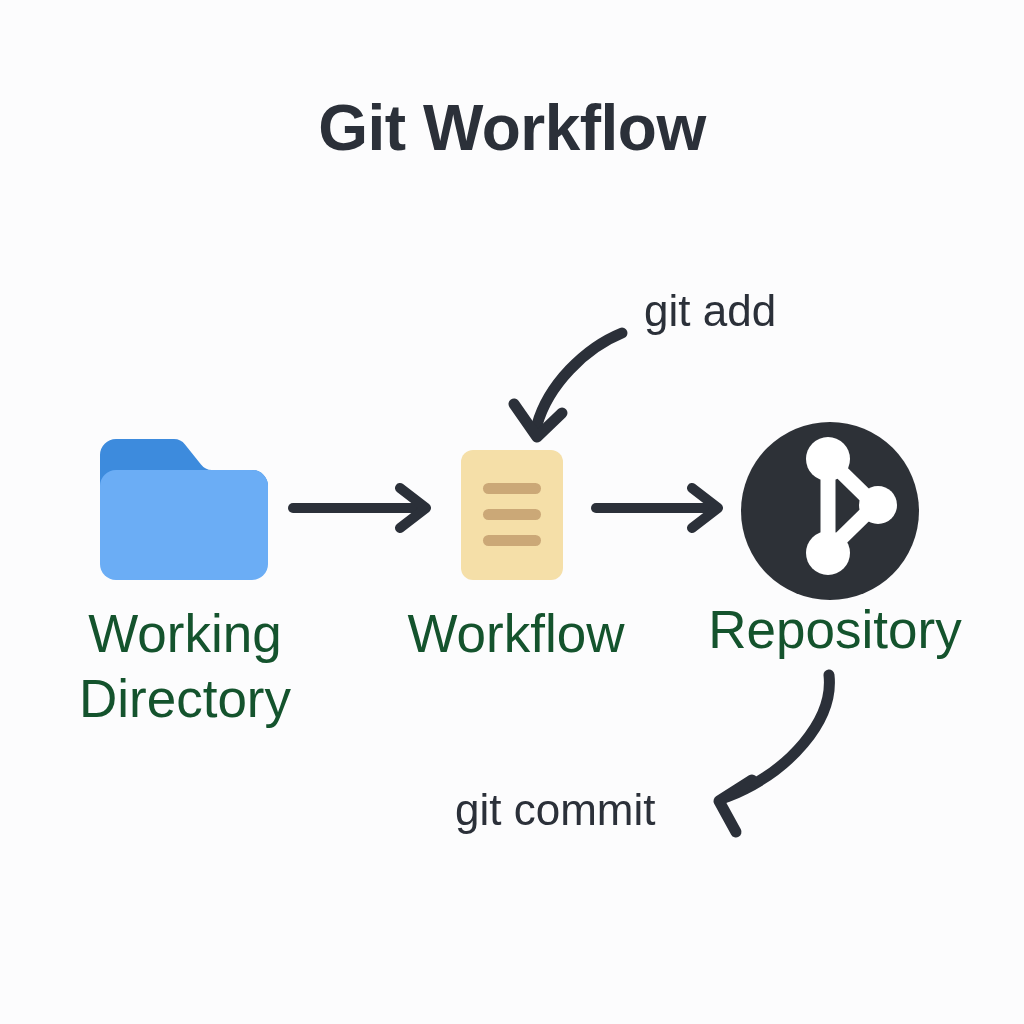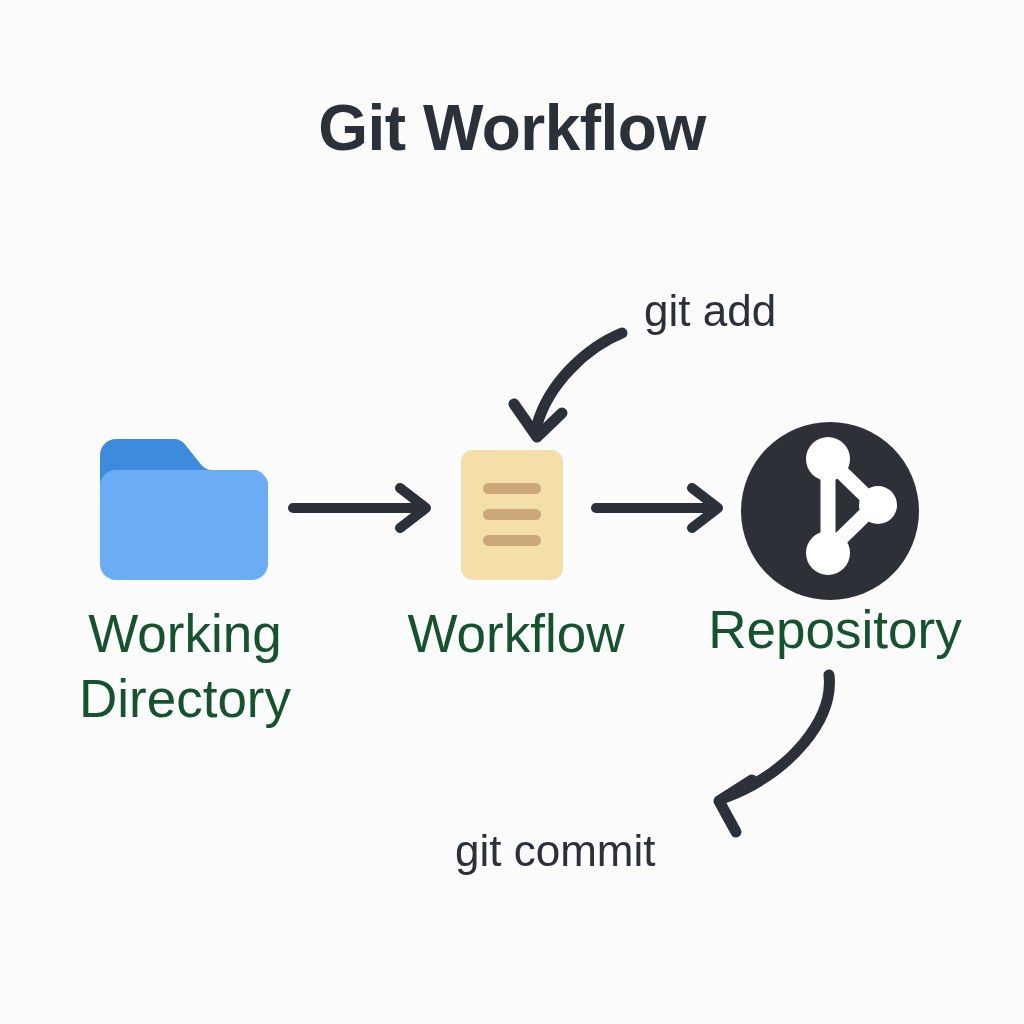--- a/index.html
+++ b/index.html
@@ -60,21 +60,21 @@
   .cmd-label {
     position: absolute;
     color: #2b3039;
     font-size: 44px;
     font-weight: 400;
     line-height: 1;
     user-select: none;
     white-space: nowrap;
   }
   #cmd-add    { left: 644px; top: 289px; }
-  #cmd-commit { left: 455px; top: 788px; margin-top: 41px; }
+  #cmd-commit { left: 455px; top: 788px; }
 </style>
 </head>
 <body>
 
 <div id="canvas">
 
   <div id="title">Git Workflow</div>
 
   <svg id="art" viewBox="0 0 1024 1024" xmlns="http://www.w3.org/2000/svg">
 

